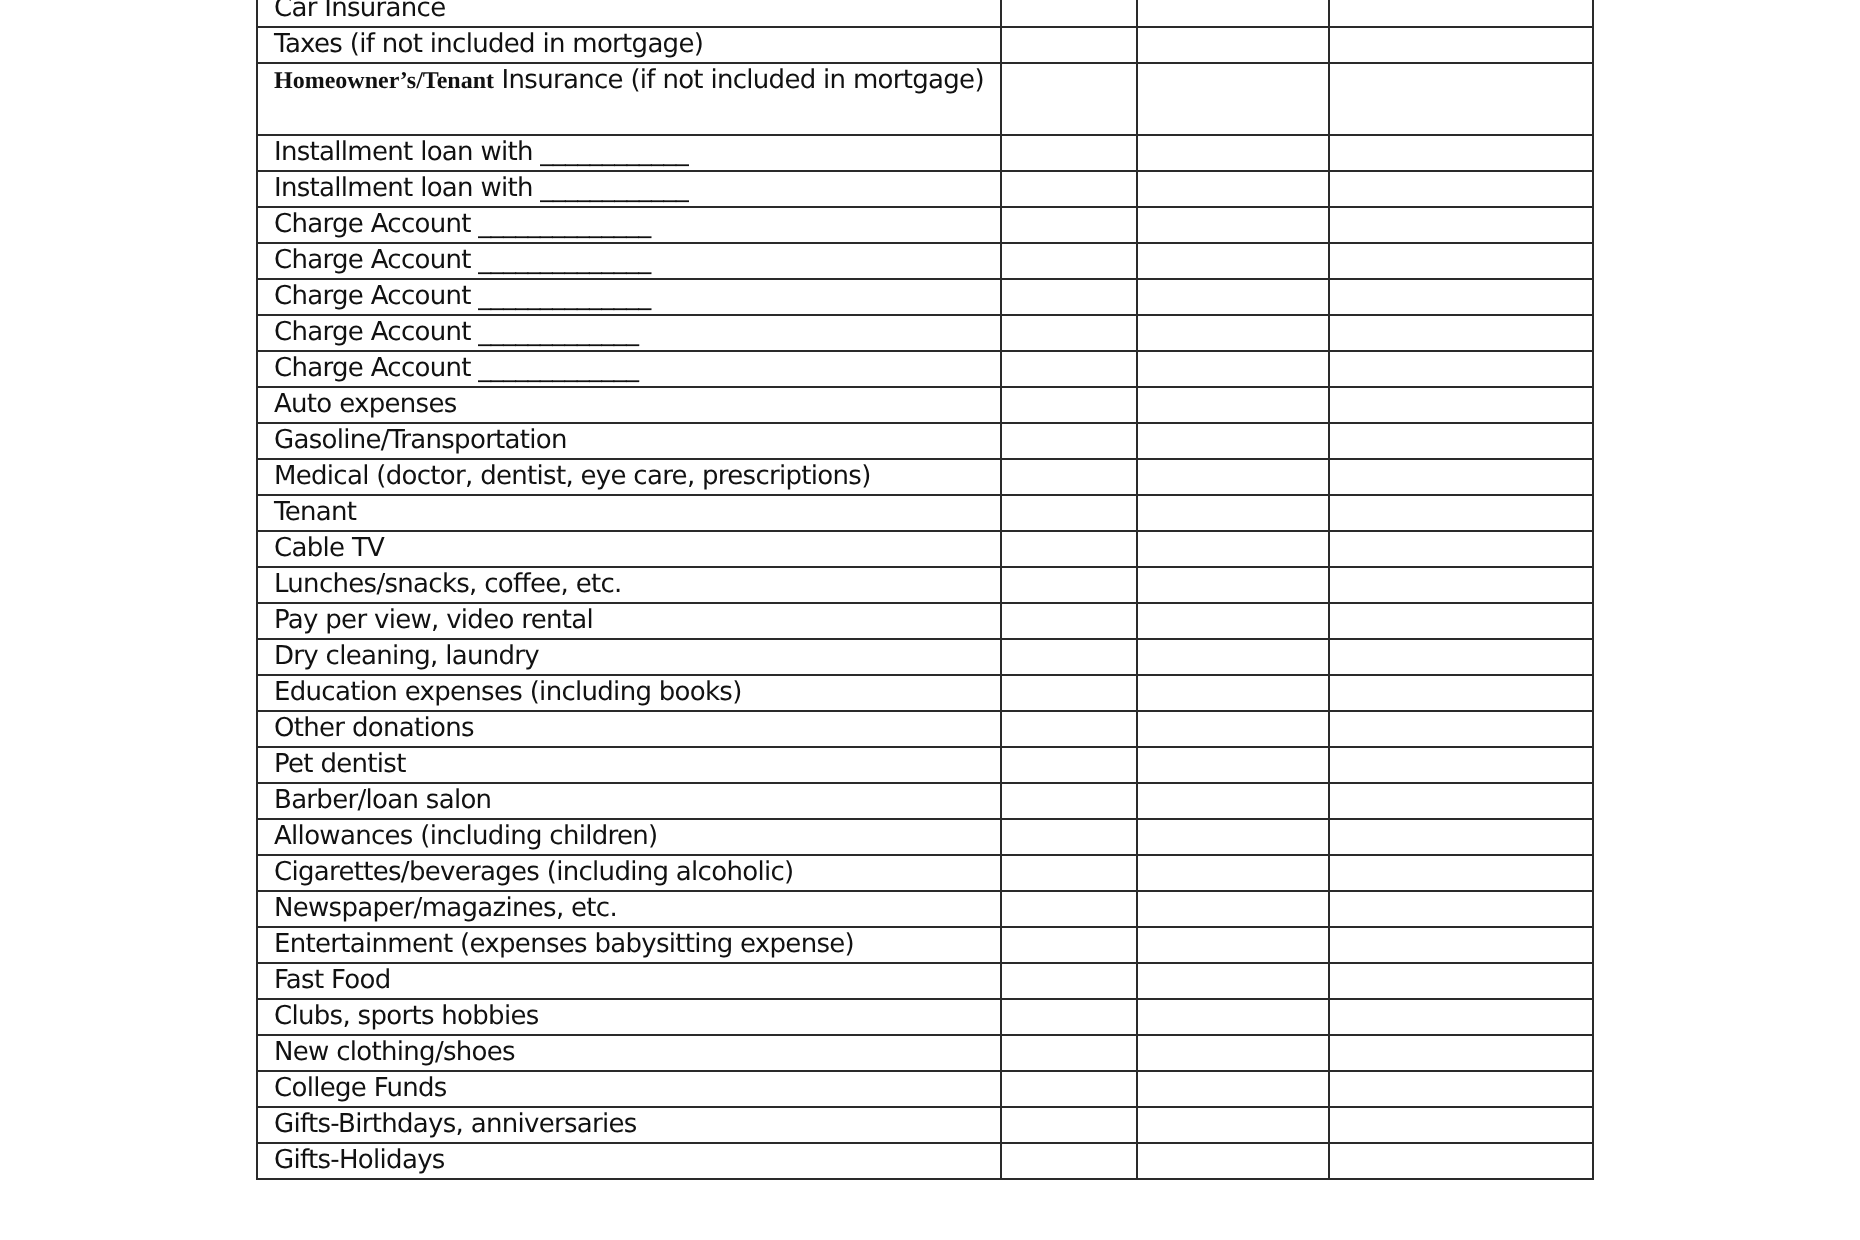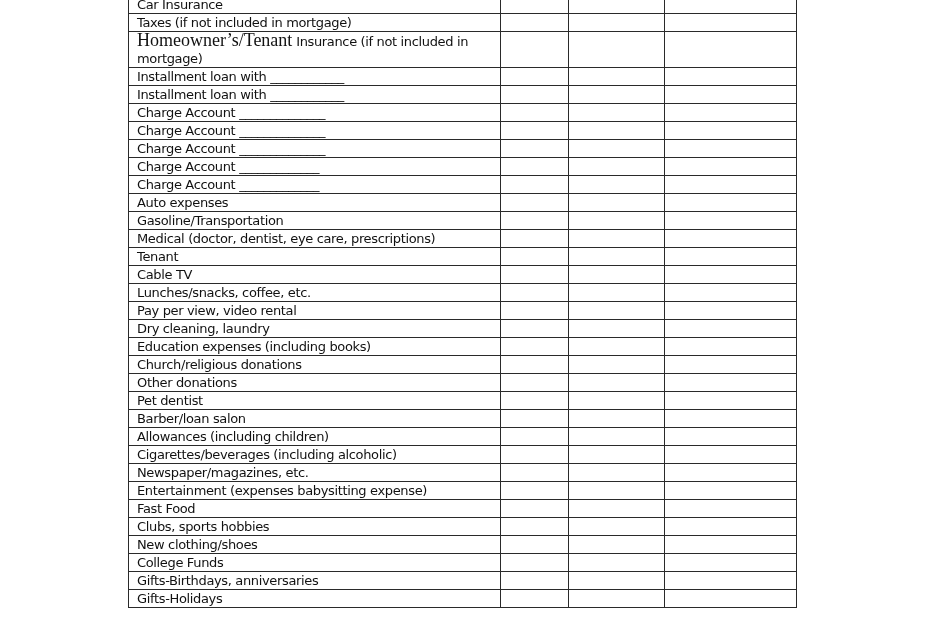--- a/index.html
+++ b/index.html
@@ -5,21 +5,21 @@
   html, body { margin:0; padding:0; background:#ffffff; }
   body { width:930px; height:620px; overflow:hidden; position:relative; }
   .sheet { position:absolute; left:128px; top:-5px; }
   table { border-collapse:collapse; table-layout:fixed; }
   td { border:1.2px solid #2a2a2a; padding:0 0 0 8px; font-family:"DejaVu Sans", sans-serif; font-size:13px; color:#111; line-height:17px; height:17px; vertical-align:top; white-space:nowrap; overflow:hidden; letter-spacing:-0.35px; }
   td.c0 { width:363px; }
   td.c1 { width:67px; padding:0; }
   td.c2 { width:95px; padding:0; }
   td.c3 { width:131px; padding:0; }
   tr.tall td { height:35px; white-space:normal; }
-  .bold { font-family:"Liberation Serif", serif; font-weight:normal; letter-spacing:0; font-size:18px; }
+  .bold { font-family:"Liberation Serif", serif; font-weight:bold; letter-spacing:0; font-size:12px; }
 </style>
 </head>
 <body>
 
 <div class="sheet">
   <table>
     <tbody id="tbody">
         <tr>
           <td class="c0"><span>Car Insurance</span></td>
           <td class="c1"></td>
@@ -128,26 +128,20 @@
           <td class="c2"></td>
           <td class="c3"></td>
         </tr>
         <tr>
           <td class="c0"><span>Education expenses (including books)</span></td>
           <td class="c1"></td>
           <td class="c2"></td>
           <td class="c3"></td>
         </tr>
         <tr>
-          <td class="c0"><span>Church/religious donations</span></td>
-          <td class="c1"></td>
-          <td class="c2"></td>
-          <td class="c3"></td>
-        </tr>
-        <tr>
           <td class="c0"><span>Other donations</span></td>
           <td class="c1"></td>
           <td class="c2"></td>
           <td class="c3"></td>
         </tr>
         <tr>
           <td class="c0"><span>Pet dentist</span></td>
           <td class="c1"></td>
           <td class="c2"></td>
           <td class="c3"></td>

